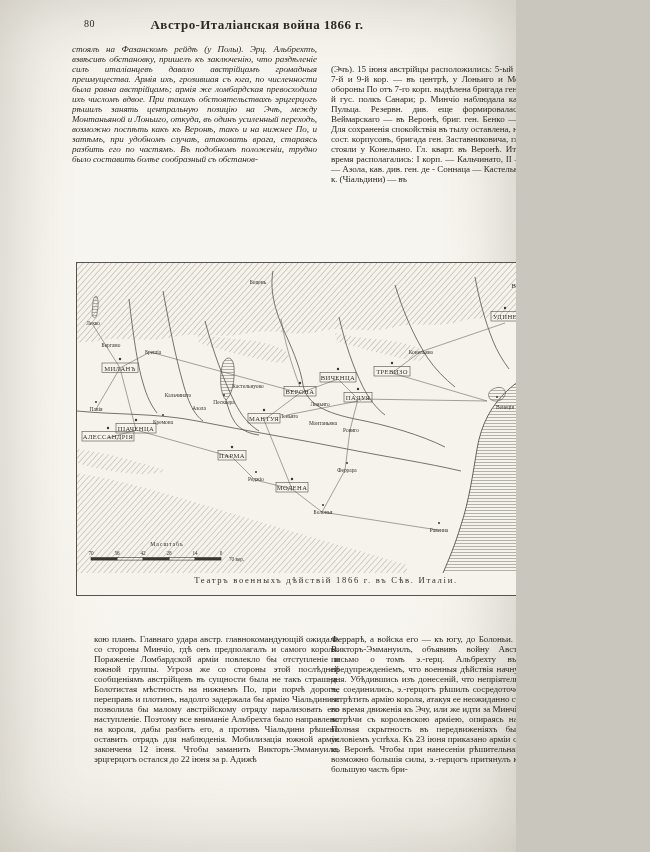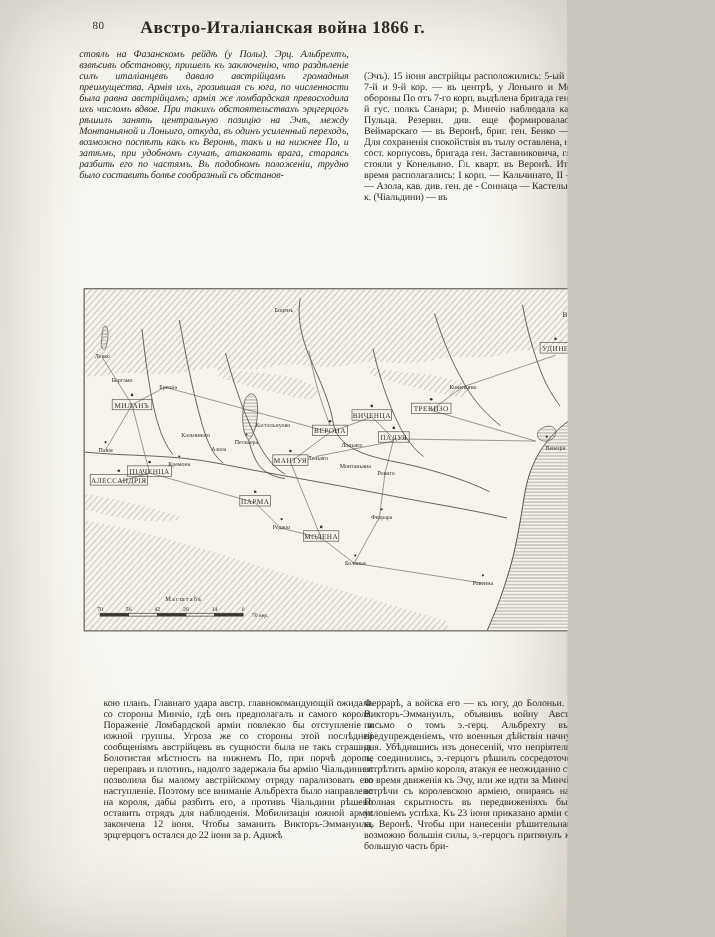--- a/index.html
+++ b/index.html
@@ -4,21 +4,21 @@
 <style>
   html,body{margin:0;padding:0;background:#c9c6bd;}
   .page{
     position:relative;width:516px;height:852px;overflow:hidden;
     background:radial-gradient(ellipse at 50% 42%, #f7f5ef 55%, #eae7de 100%);
     box-shadow:inset 0 0 70px rgba(110,104,88,.28);
     font-family:"Liberation Serif", serif;color:#2d2a24;
   }
   .pagenum{position:absolute;left:84px;top:18px;font-size:10px;letter-spacing:.5px;}
   .htitle{position:absolute;left:72px;right:74px;top:17px;text-align:center;
-    font-weight:bold;font-size:16px;letter-spacing:.4px;}
+    font-weight:bold;font-size:13px;letter-spacing:.4px;}
   .col{position:absolute;width:245px;text-align:justify;font-size:9.1px;line-height:10px;
     letter-spacing:-.08px;word-spacing:-.2px;overflow:hidden;}
   #col-tl{left:72px;top:44px;height:207px;font-style:italic;}
   #col-tr{left:331px;top:44px;height:207px;margin-top:20px;}
   #col-bl{left:72px;top:634px;height:214px;margin-left:22px;}
   #col-br{left:331px;top:634px;height:214px;}
   .map-frame{position:absolute;left:76px;top:262px;width:498px;border:1px solid #59544b;
     background:#f5f3ec;}
   .map-frame svg{display:block;}
   .map-caption{text-align:center;font-size:8.6px;letter-spacing:1.7px;padding:2px 0 10px 0;color:#33302a;}
@@ -187,18 +187,19 @@
         <g stroke="#3a362f" stroke-width="0.6">
           <rect x="14" y="294.5" width="26" height="2.6" fill="#3a362f"></rect>
           <rect x="40" y="294.5" width="26" height="2.6" fill="none"></rect>
           <rect x="66" y="294.5" width="26" height="2.6" fill="#3a362f"></rect>
           <rect x="92" y="294.5" width="26" height="2.6" fill="none"></rect>
           <rect x="118" y="294.5" width="26" height="2.6" fill="#3a362f"></rect>
         </g>
         <text class="lbl-num" x="152" y="298">70 вер.</text>
       </g>
     </svg>
+    <figcaption class="map-caption">Театръ военныхъ дѣйствій 1866 г. въ Сѣв. Италіи.</figcaption>
   </figure>
 
   <div class="col" id="col-bl">кою планъ. Главнаго удара австр. главнокомандующій ожидалъ со стороны Минчіо, гдѣ онъ предполагалъ и самого короля. Пораженіе Ломбардской арміи повлекло бы отступленіе и южной группы. Угроза же со стороны этой послѣдней сообщеніямъ австрійцевъ въ сущности была не такъ страшна. Болотистая мѣстность на нижнемъ По, при порчѣ дорогъ, переправъ и плотинъ, надолго задержала бы армію Чіальдини и позволила бы малому австрійскому отряду парализовать его наступленіе. Поэтому все вниманіе Альбрехта было направлено на короля, дабы разбить его, а противъ Чіальдини рѣшено оставить отрядъ для наблюденія. Мобилизація южной арміи закончена 12 іюня. Чтобы заманить Викторъ-Эммануила, эрцгерцогъ остался до 22 іюня за р. Адижѣ</div>
   <div class="col" id="col-br">Феррарѣ, а войска его — къ югу, до Болоньи. 20 іюня король Викторъ-Эммануилъ, объявивъ войну Австріи, прислалъ письмо о томъ э.-герц. Альбрехту въ Верону съ предупрежденіемъ, что военныя дѣйствія начнутся черезъ три дня. Убѣдившись изъ донесеній, что непріятельскія арміи еще не соединились, э.-герцогъ рѣшилъ сосредоточенными силами встрѣтить армію короля, атакуя ее неожиданно съ лѣваго фланга во время движенія къ Эчу, или же идти за Минчіо и тамъ искать встрѣчи съ королевскою арміею, опираясь на кр. Пескьеру. Полная скрытность въ передвиженіяхъ была основнымъ условіемъ успѣха. Къ 23 іюня приказано арміи сосредоточиться къ Веронѣ. Чтобы при нанесеніи рѣшительнаго удара имѣть возможно большія силы, э.-герцогъ притянулъ къ себѣ по ж. д. большую часть бри-</div>
 
 </div>
 
 </body></html>

